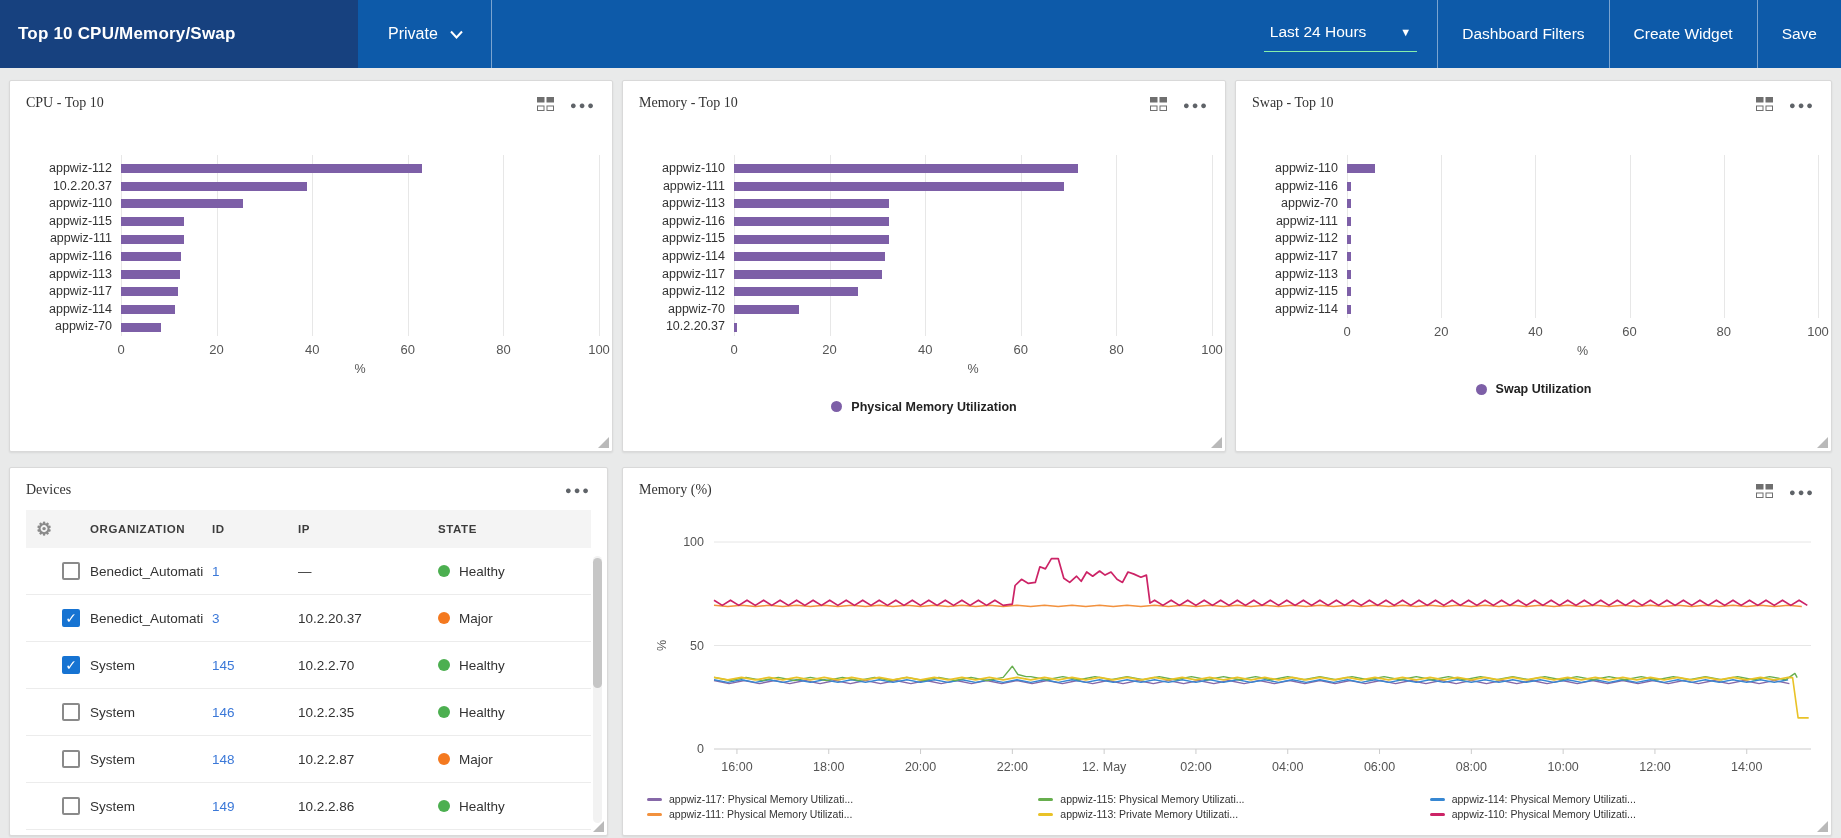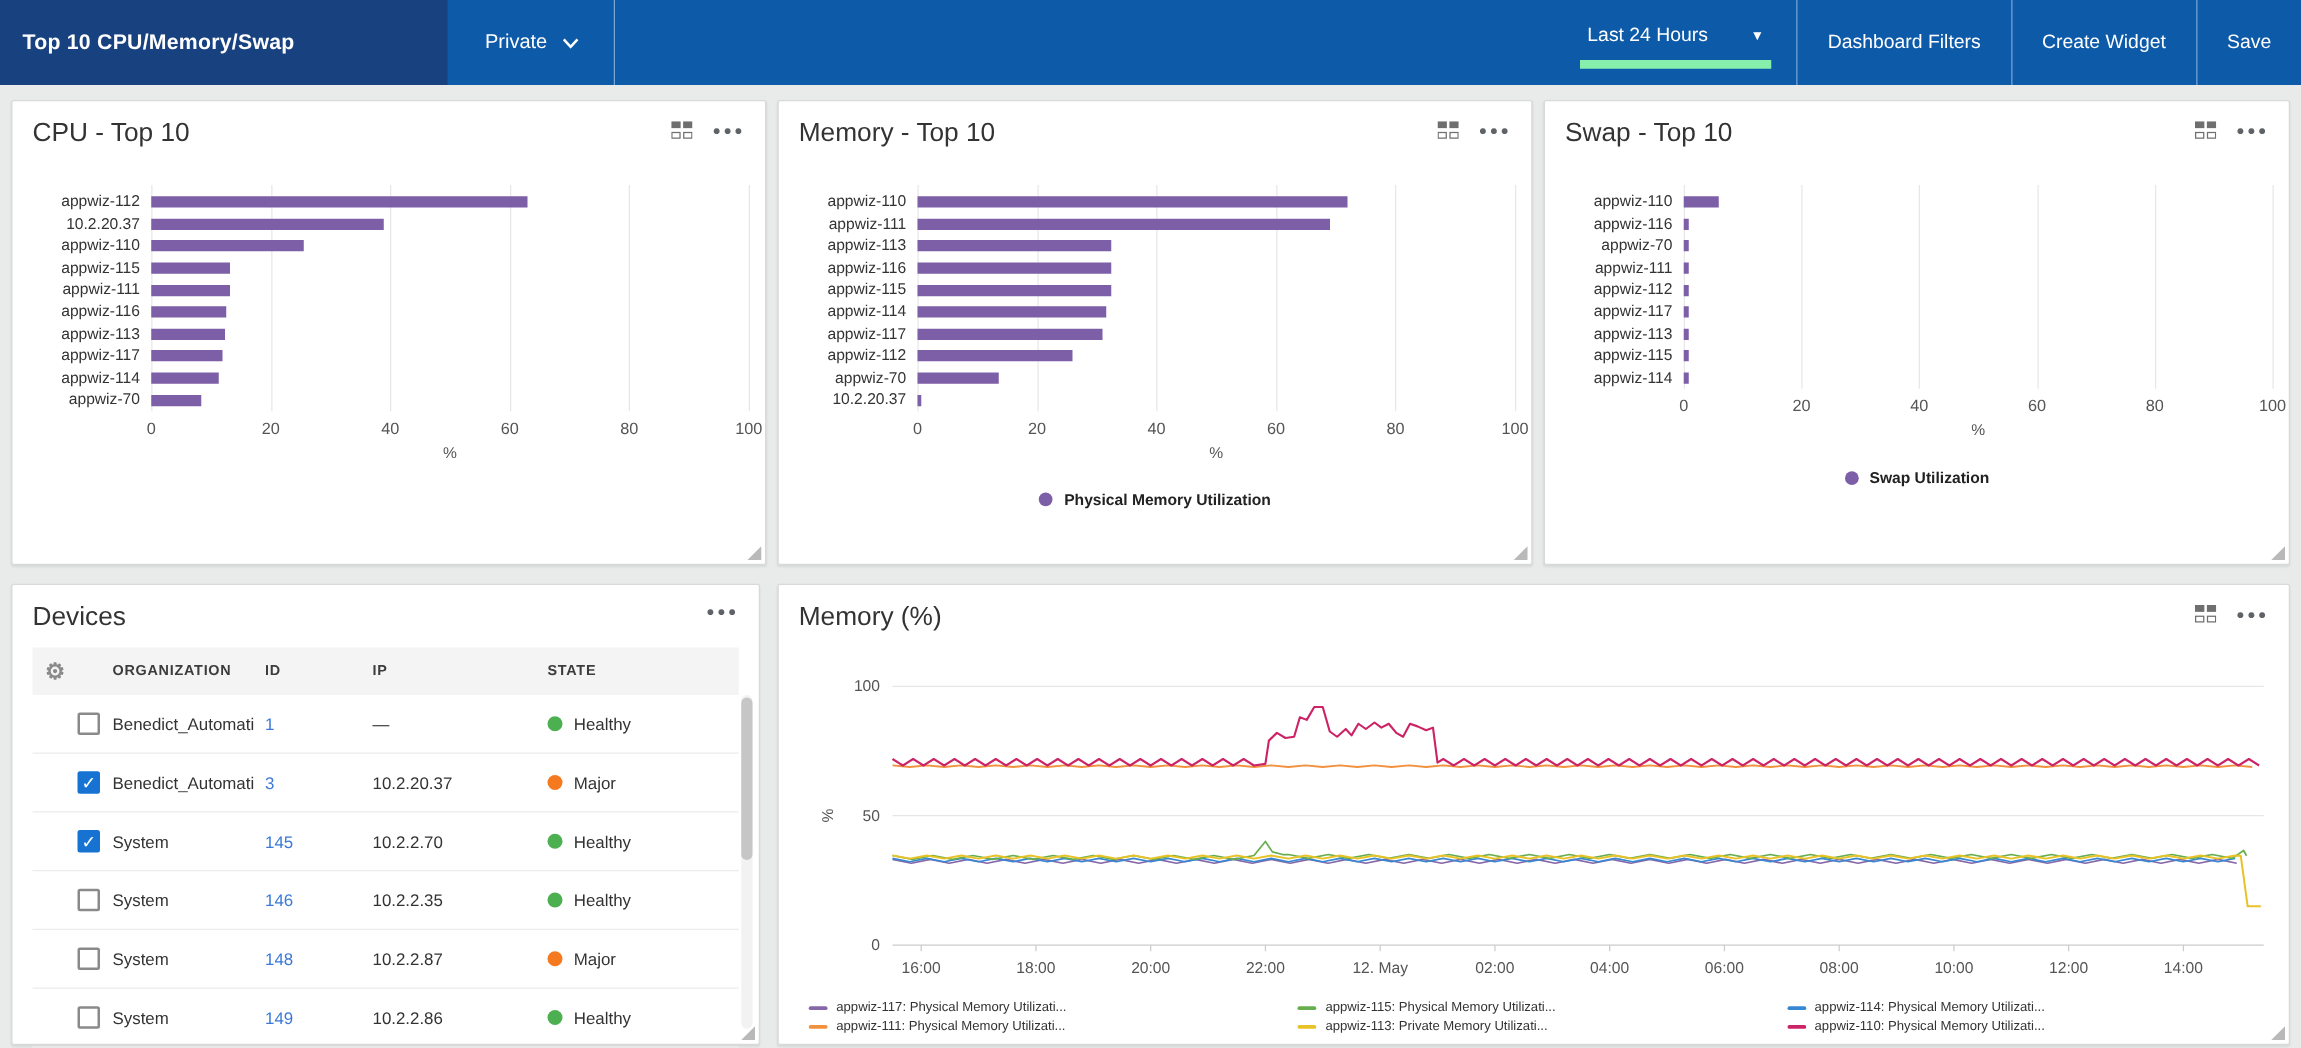--- a/index.html
+++ b/index.html
@@ -8,35 +8,35 @@
   
   .topbar { position:absolute; left:0; top:0; width:1841px; height:68px; background:#0d5aa9; color:#fff; }
   .topbar-dark { position:absolute; left:0; top:0; width:358px; height:68px; background:#17417f; display:flex; align-items:center; }
   .topbar-title { padding-left:18px; font-size:17px; font-weight:600; letter-spacing:.2px; }
   .privacy { position:absolute; left:388px; top:0; height:68px; display:flex; align-items:center; gap:12px; cursor:pointer; }
   .privacy-label { font-size:16px; }
   .vsep { position:absolute; top:0; width:1px; height:68px; background:rgba(255,255,255,.45); }
   .topbar-right { position:absolute; right:0; top:0; height:68px; display:flex; align-items:stretch; }
   .tb-item { display:flex; align-items:center; padding:0 24px; font-size:15.5px; border-left:1px solid rgba(255,255,255,.45); cursor:pointer; white-space:nowrap; }
   .time-range { border-left:none; padding:0 20px; }
-  .time-range-inner { display:flex; align-items:center; gap:34px; border-bottom:7px solid #86efac; padding:6px 6px 10px 6px;margin-left:44px; }
+  .time-range-inner { display:flex; align-items:center; gap:34px; border-bottom:1px solid #86efac; padding:6px 6px 10px 6px;margin-left:44px; }
   .caret { font-size:11px; }
 
   
   .widget { position:absolute; background:#fff; border:1px solid #d9d9d9; border-radius:2px; box-shadow:0 1px 2px rgba(0,0,0,.08); }
   .w-head { display:flex; align-items:flex-start; justify-content:space-between; padding:14px 16px 0 16px; }
-  .w-title { font-size:21px; color:#333; }
+  .w-title { font-size:14px; color:#333;font-family:Liberation Serif, serif; }
   .w-icons { display:flex; align-items:center; gap:16px; margin-top:2px; }
   .icon-btn { cursor:pointer; display:flex; align-items:center; }
   .dots { color:#5f6368; font-size:11px; letter-spacing:2px; font-weight:bold; }
 
   .resize-handle { position:absolute; right:3px; bottom:3px; width:0; height:0; border-left:11px solid transparent; border-bottom:11px solid #b9b9b9; cursor:nwse-resize; }
 
   
-  .bar-chart { display:flex; margin:34px 13px 0 16px; }
+  .bar-chart { display:flex; margin:48px 13px 0 16px; }
   .bar-labels { width:95px; }
   .bar-label { height:17.6px; line-height:17.6px; text-align:right; padding-right:9px; font-size:12.5px; color:#333; white-space:nowrap; }
   .bar-plot { flex:1; position:relative; }
   .gridline-v { position:absolute; top:-5px; bottom:0; width:1px; background:#e7e7e7; }
   .bar-row { height:17.6px; display:flex; align-items:center; position:relative; }
   .bar-fill { height:9px; }
   .axis-row { position:relative; height:20px; margin:4px 13px 0 111px; }
   .axis-tick { position:absolute; transform:translateX(-50%); font-size:13px; color:#555; top:2px; }
   .axis-unit { text-align:center; margin:2px 13px 0 111px; font-size:12.5px; color:#555; }
   .bar-legend { display:flex; justify-content:center; align-items:center; gap:9px; margin-top:24px; }

